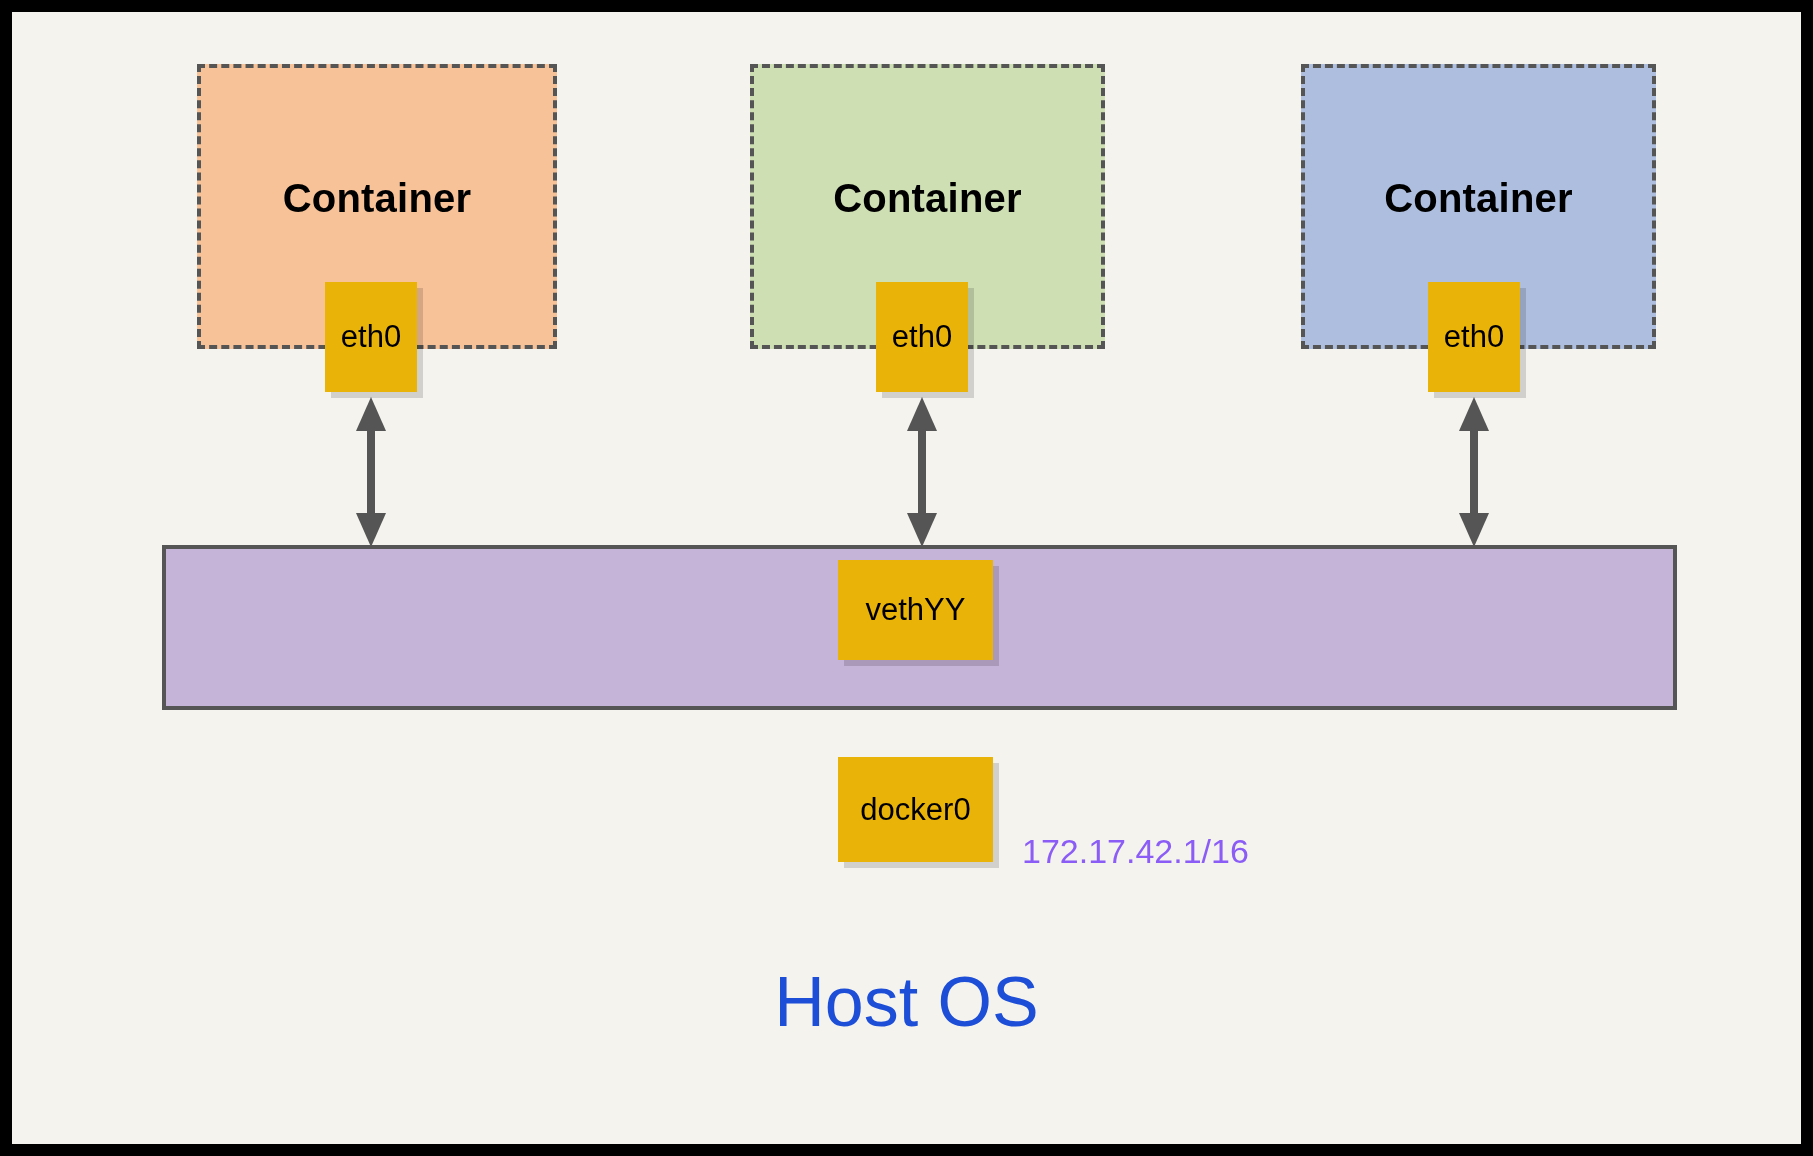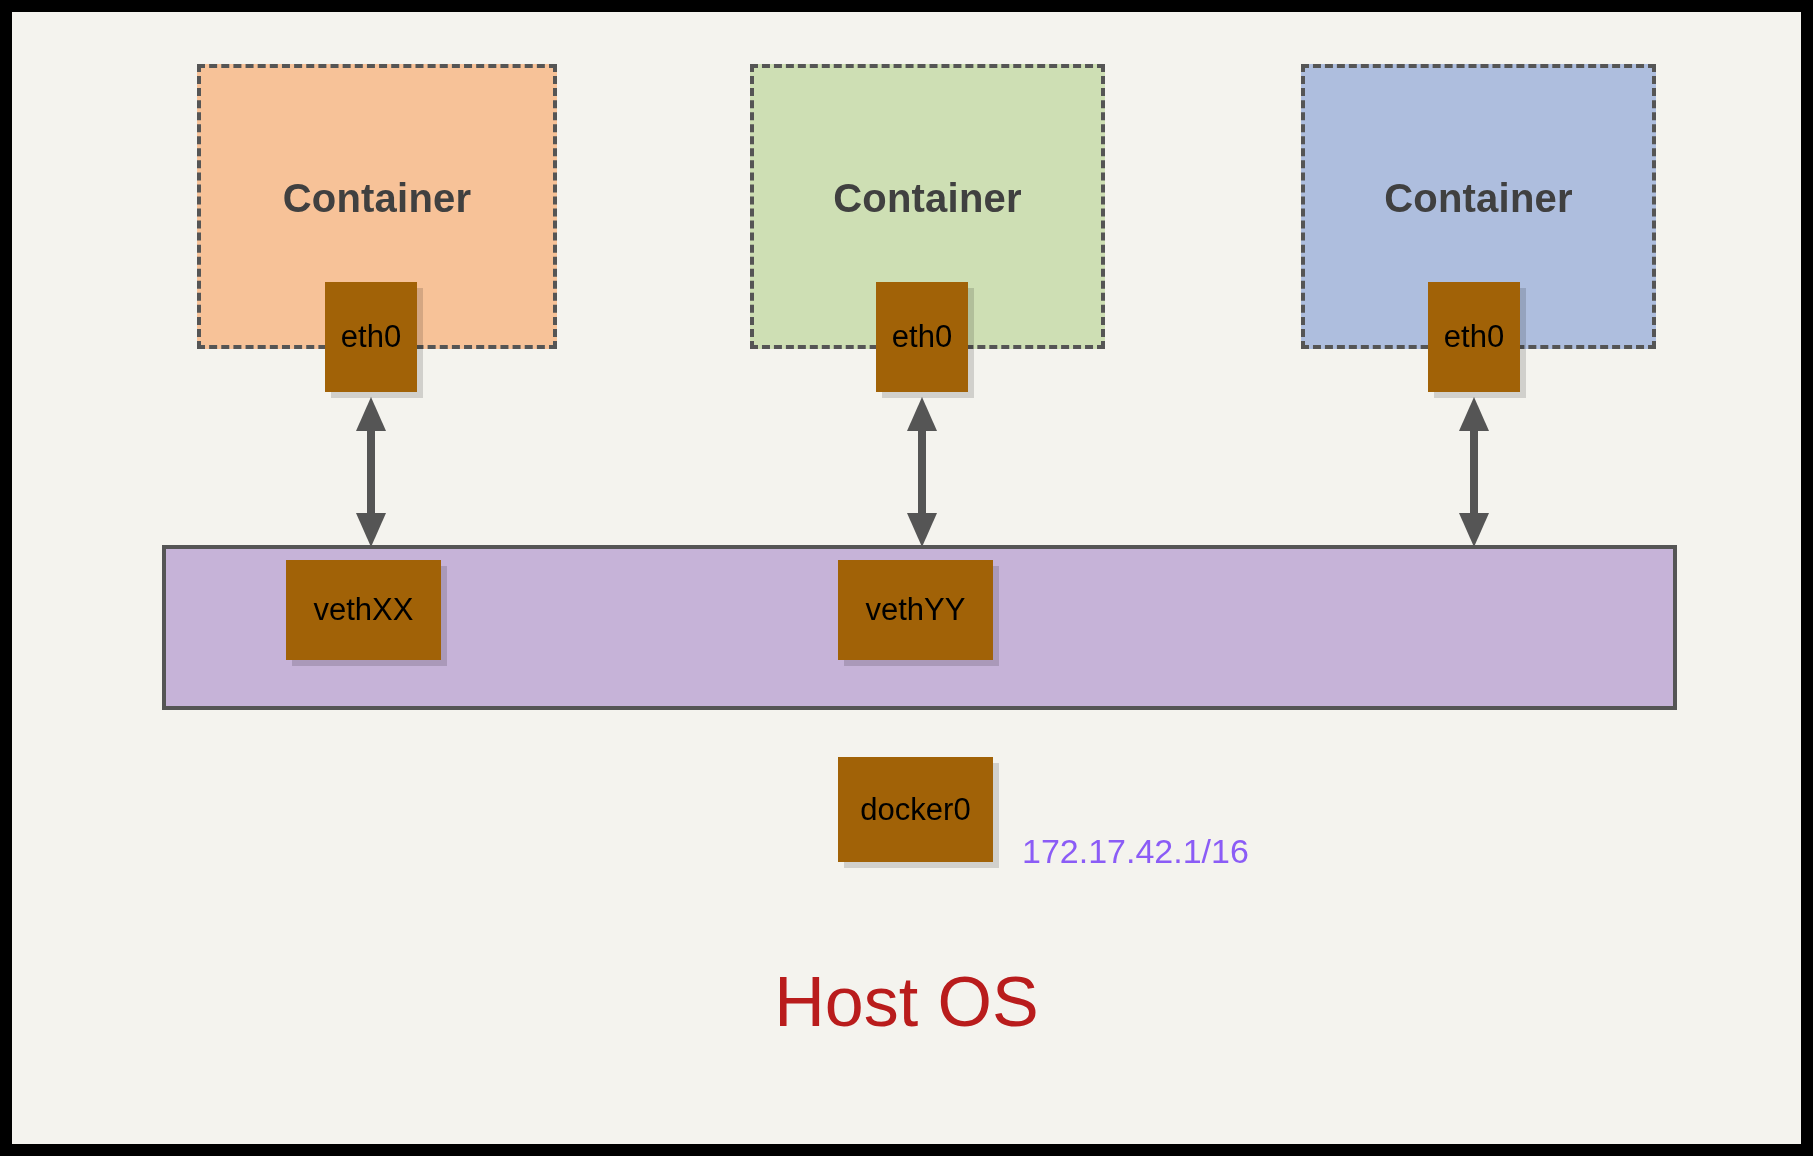--- a/index.html
+++ b/index.html
@@ -30,30 +30,30 @@
     height: 285px;
   }
   .container-title {
     position: absolute;
     left: 0;
     right: 0;
     top: 110px;
     text-align: center;
     font-size: 40px;
     font-weight: bold;
-    color: #404040;
+    color: #000000;
     letter-spacing: 0.2px;
     line-height: 1;
   }
 
   
   .note {
     position: absolute;
     box-sizing: border-box;
-    background: #a16207;
+    background: #eab308;
     color: #000000;
     font-size: 31px;
     display: flex;
     align-items: center;
     justify-content: center;
     box-shadow: 6px 6px 0 rgba(0,0,0,0.14);
     z-index: 6;
   }
   .note.eth0 {
     width: 92px;
@@ -109,21 +109,21 @@
     z-index: 7;
   }
 
   #host-os-label {
     position: absolute;
     left: 0;
     right: 0;
     top: 955px;
     text-align: center;
     font-size: 70px;
-    color: #b91c1c;
+    color: #1d4ed8;
     line-height: 1;
   }
 </style>
 </head>
 <body>
 
 <div id="canvas">
 
   <div class="container-box" style="left:185px; width:360px; background:#f7c298;">
     <div class="container-title">Container</div>
@@ -161,23 +161,20 @@
   <svg class="arrow" style="left:1439px; top:385px;" width="46" height="150" viewBox="0 0 46 150">
     <polygon points="23,0 8,34 38,34" fill="#555555"></polygon>
     <rect x="19" y="30" width="8" height="92" fill="#555555"></rect>
     <polygon points="23,150 8,116 38,116" fill="#555555"></polygon>
   </svg>
 
   <div id="docker0-bar">
     <div id="docker0-bar-label">docker0</div>
   </div>
 
-  <div class="note veth" style="left:274px; top:548px;">
-    <span>vethXX</span>
-  </div>
   <div class="note veth" style="left:826px; top:548px;text-align:center;">
     <span>vethYY</span>
   </div>
 
   <div class="note docker0note" style="left:826px; top:745px;">
     <span>docker0</span>
   </div>
 
   <div id="ip-label">172.17.42.1/16</div>
 

